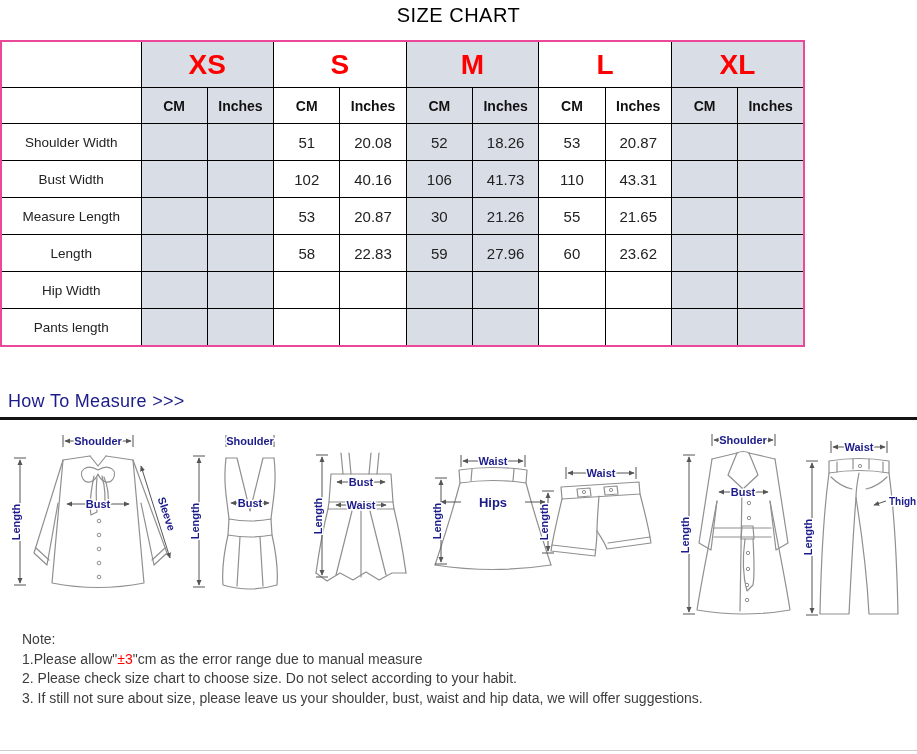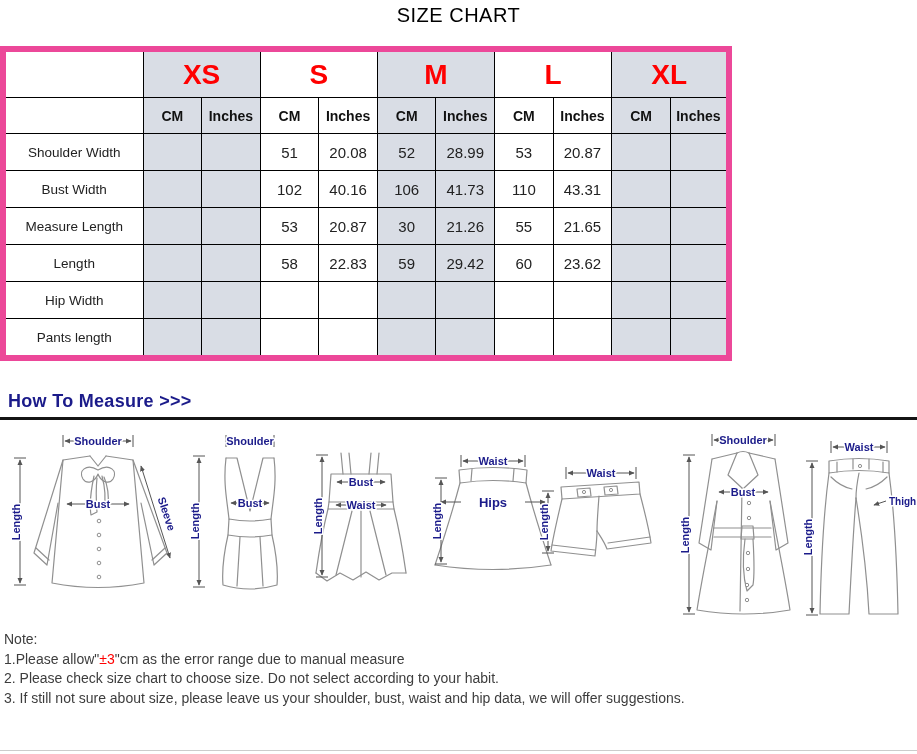--- a/index.html
+++ b/index.html
@@ -1,45 +1,45 @@
 <!DOCTYPE html>
 <html><head>
 <meta charset="utf-8">
 <style>
   html,body{margin:0;padding:0;background:#fff;}
   .page{position:relative;width:917px;height:754px;background:#fff;overflow:hidden;
         font-family:"Liberation Sans",sans-serif;color:#111;}
   .title{position:absolute;top:4px;left:0;width:100%;text-align:center;
          font-size:20px;font-weight:normal;letter-spacing:.5px;color:#000;}
-  table.sc{position:absolute;top:46px;left:0;width:732px;border-collapse:collapse;
-           table-layout:fixed;border:6px solid #ec4899;}
+  table.sc{position:absolute;top:40px;left:0;width:805px;border-collapse:collapse;
+           table-layout:fixed;border:2px solid #ec4899;}
   .sc td{border:1px solid #000;text-align:center;vertical-align:middle;padding:0;overflow:hidden;}
   .sc col.c-label{width:140px;}
   .r-size td{height:45px;}
   td.size{font-size:28px;font-weight:bold;color:#ff0000;}
   .r-units td{height:35px;}
   td.unit{font-size:14px;font-weight:bold;color:#111;}
   .r-body td{height:36px;}
   td.rlabel{font-size:13.5px;color:#222;margin-left:6px;}
   td.val{font-size:15px;color:#222;}
   td.g{background:#d9dde5;}
-  .measure-head{position:absolute;top:391px;left:8px;font-size:18px;font-weight:bold;
+  .measure-head{position:absolute;top:391px;left:8px;font-size:18px;font-weight:normal;
                 color:#1b1b8a;letter-spacing:.3px;}
   .rule{position:absolute;top:417px;left:0;width:917px;height:3px;background:#141414;}
   .figures{position:absolute;top:425px;left:0;}
   .o{fill:none;stroke:#909090;stroke-width:1.2;stroke-linejoin:round;stroke-linecap:round;}
   .btn{fill:#fff;stroke:#909090;stroke-width:1;}
   .dim{stroke:#555;stroke-width:1;fill:none;}
   .tick{stroke:#555;stroke-width:1;}
   .lbl{font-family:"Liberation Sans",sans-serif;font-size:11px;font-weight:bold;fill:#1b1b8a;
        text-anchor:middle;paint-order:stroke;stroke:#fff;stroke-width:3px;stroke-linejoin:round;}
   .lbl-lg{font-size:13px;}
   .lbl-sm{font-size:10px;}
   .anchor-s{text-anchor:start;}
-  .notes{position:absolute;top:630px;left:4px;font-size:14px;color:#3d3d3d;line-height:19.5px;}
+  .notes{position:absolute;top:630px;left:22px;font-size:14px;color:#3d3d3d;line-height:19.5px;}
   .notes div{white-space:nowrap;}
   .red{color:#ff0000;}
   .bottom-line{position:absolute;top:750px;left:0;width:917px;height:1px;background:#ccc;}
 </style>
 </head>
 <body>
 
 <div class="page">
 
   <div class="title">SIZE CHART</div>
@@ -80,21 +80,21 @@
         <td class="unit g">CM</td>
         <td class="unit g">Inches</td>
       </tr>
       <tr class="r-body">
         <td class="rlabel">Shoulder Width</td>
         <td class="val g"></td>
         <td class="val g"></td>
         <td class="val">51</td>
         <td class="val">20.08</td>
         <td class="val g">52</td>
-        <td class="val g">28.99</td>
+        <td class="val g">18.26</td>
         <td class="val">53</td>
         <td class="val">20.87</td>
         <td class="val g"></td>
         <td class="val g"></td>
       </tr>
       <tr class="r-body">
         <td class="rlabel">Bust Width</td>
         <td class="val g"></td>
         <td class="val g"></td>
         <td class="val">102</td>
@@ -119,21 +119,21 @@
         <td class="val g"></td>
         <td class="val g"></td>
       </tr>
       <tr class="r-body">
         <td class="rlabel">Length</td>
         <td class="val g"></td>
         <td class="val g"></td>
         <td class="val">58</td>
         <td class="val">22.83</td>
         <td class="val g">59</td>
-        <td class="val g">29.42</td>
+        <td class="val g">27.96</td>
         <td class="val">60</td>
         <td class="val">23.62</td>
         <td class="val g"></td>
         <td class="val g"></td>
       </tr>
       <tr class="r-body">
         <td class="rlabel">Hip Width</td>
         <td class="val g"></td>
         <td class="val g"></td>
         <td class="val"></td>

